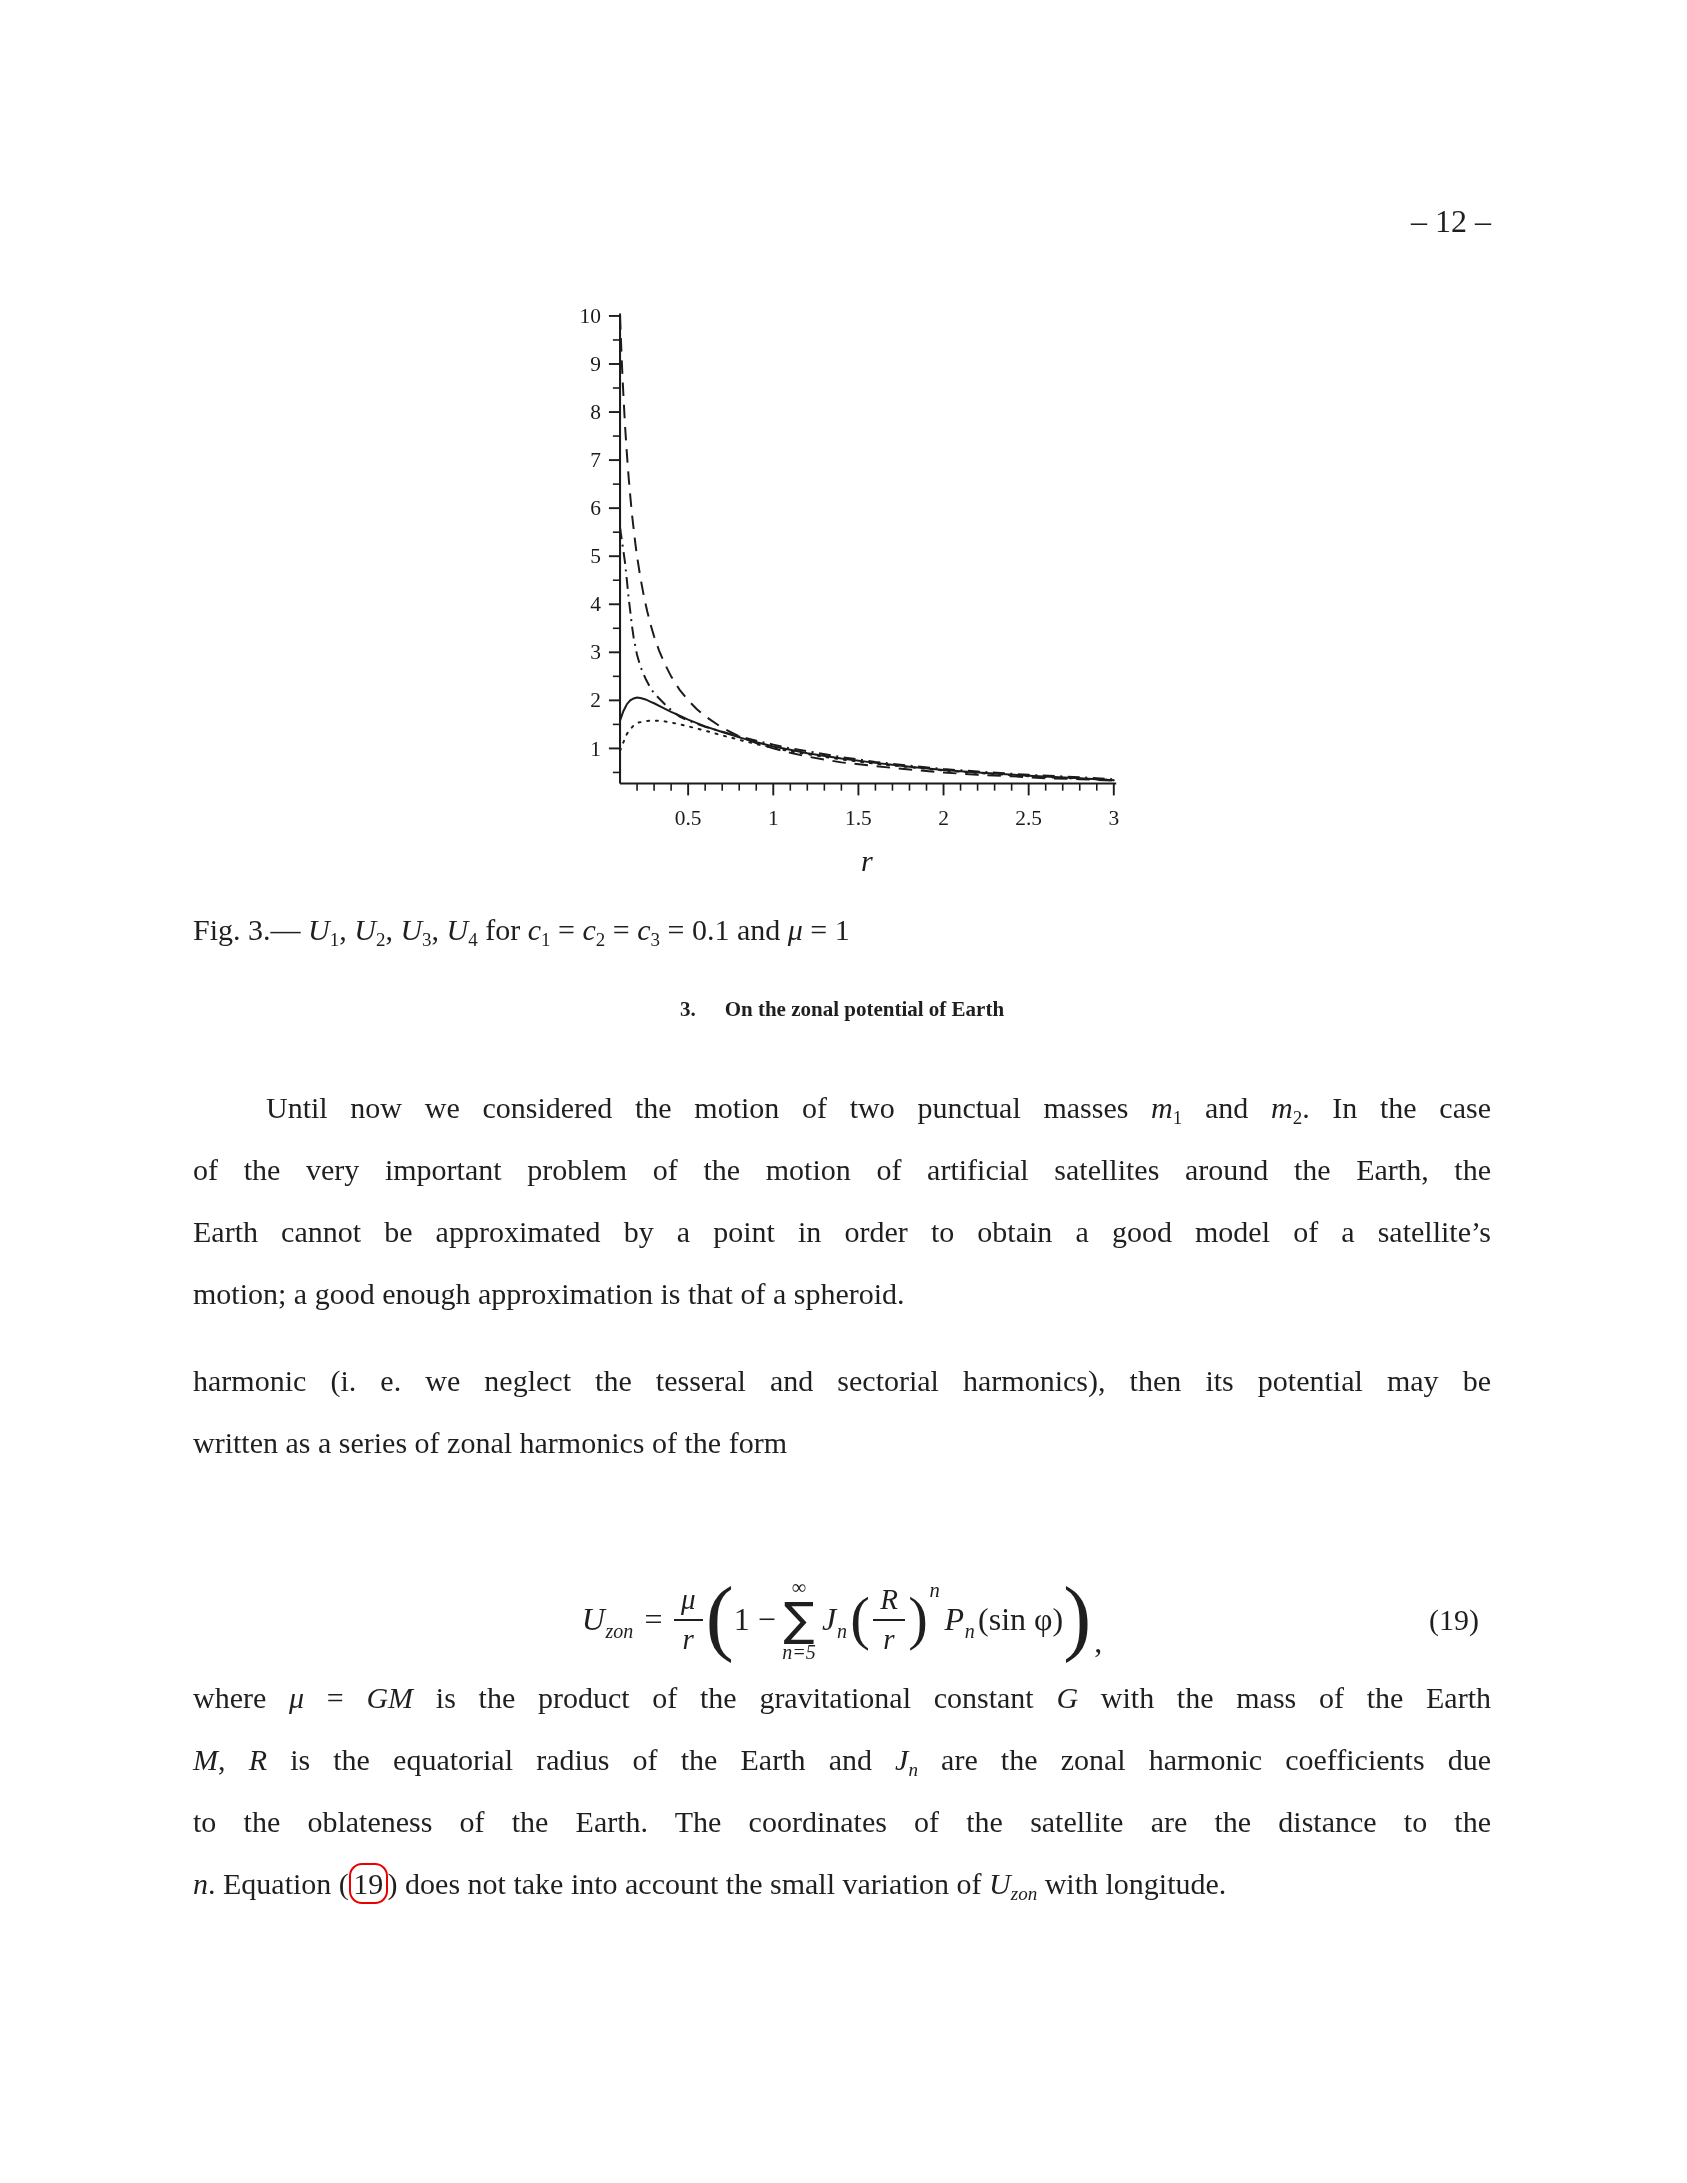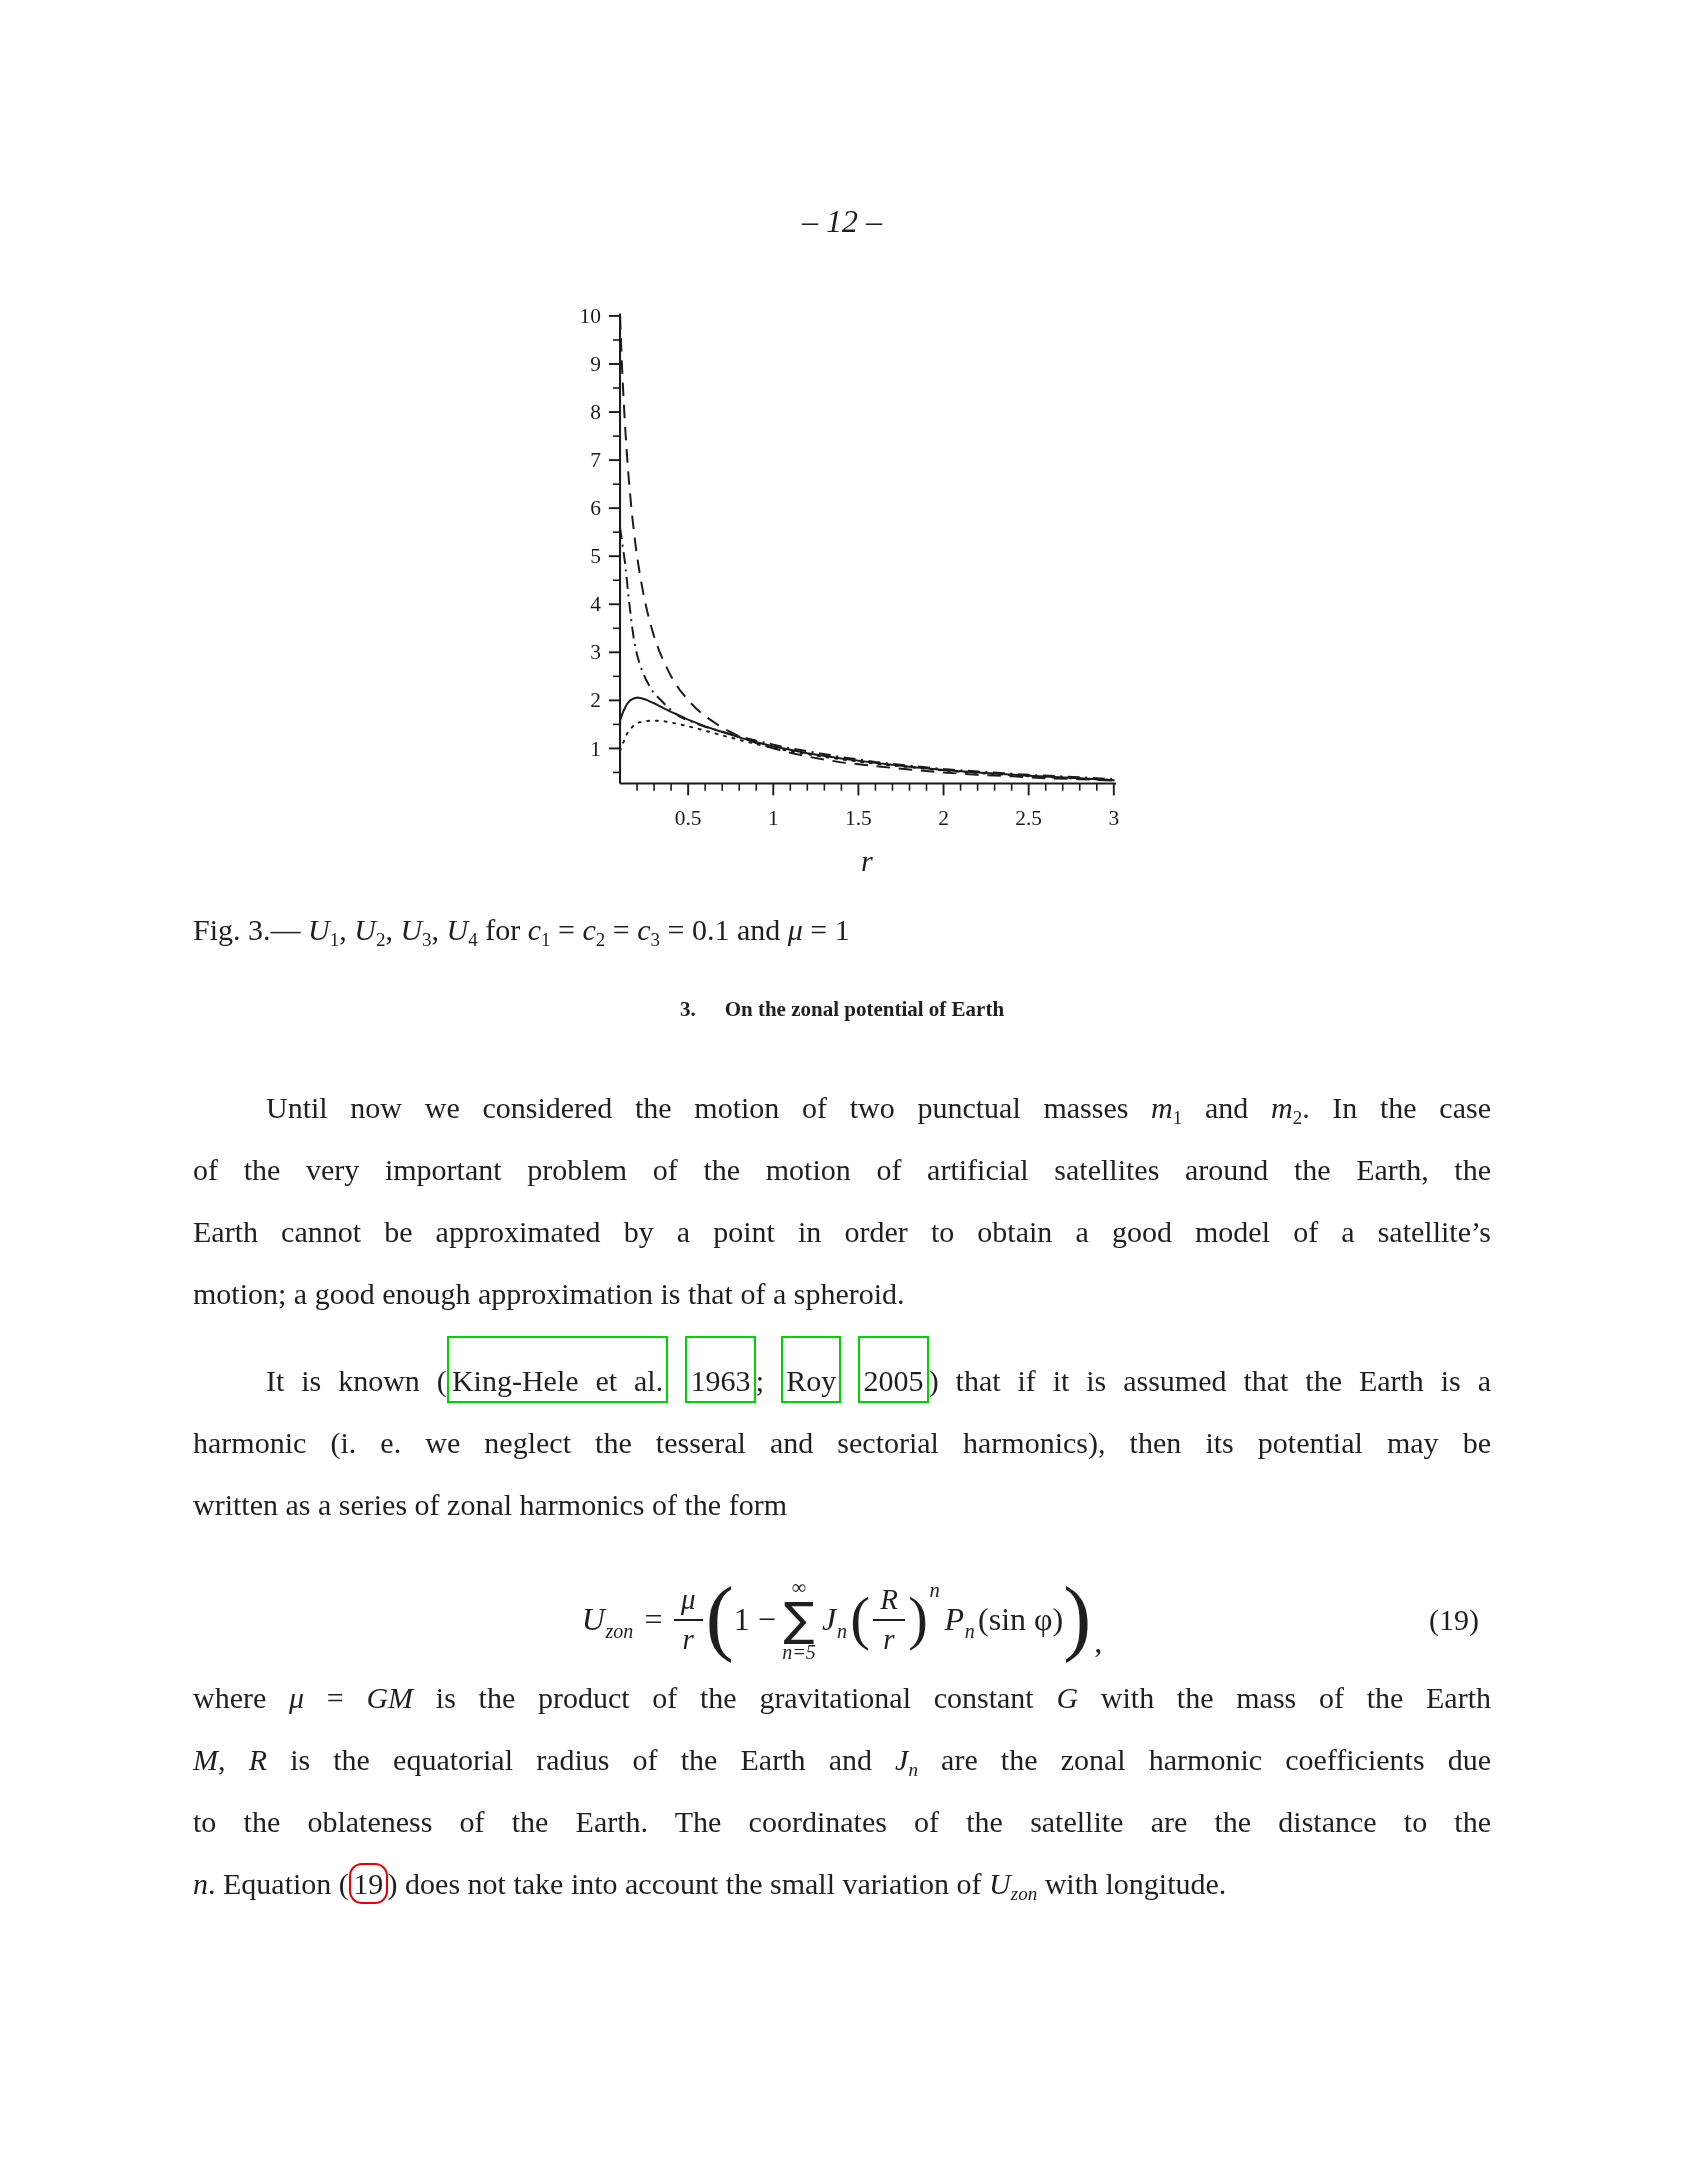--- a/index.html
+++ b/index.html
@@ -1,20 +1,20 @@
 <!DOCTYPE html>
 <html style="font-size:12.7px"><head>
 <meta charset="utf-8">
 <title>Paper page 12</title>
 <style>
   html,body{margin:0;padding:0;background:#ffffff;}
   body{width:1687px;height:2183px;position:relative;font-family:"Liberation Serif","DejaVu Serif",serif;color:#1f1f1f;}
   #page{position:absolute;inset:0;background:#ffffff;}
   .col{position:absolute;left:193px;width:1298px;}
-  .pagenum{top:203px;text-align:center;font-size:32px;font-style:italic;}
+  .pagenum{top:203px;text-align:right;font-size:32px;}
   #figplot{position:absolute;left:0;top:0;width:1687px;height:2183px;}
   .caption{top:910px;font-size:30px;line-height:40px;font-family:Liberation Serif, serif;}
   .heading{top:997px;text-align:center;font-weight:bold;font-size:21px;}
   .hgap{display:inline-block;width:29px;}
   .para{font-size:30px;}
   #p1{top:1077px;}
   #p2{top:1350px;}
   #p3{top:1667px;}
   .jline{height:62px;line-height:62px;text-align:justify;text-align-last:justify;}
   .jline.lastline{text-align-last:left;}
@@ -131,21 +131,20 @@
   </div>
 
   <div class="col para" id="p1">
       <div class="jline indent">Until now we considered the motion of two punctual masses <span class="it">m</span><span class="sub">1</span> and <span class="it">m</span><span class="sub">2</span>. In the case</div>
       <div class="jline">of the very important problem of the motion of artificial satellites around the Earth, the</div>
       <div class="jline">Earth cannot be approximated by a point in order to obtain a good model of a satellite’s</div>
       <div class="jline lastline">motion; a good enough approximation is that of a spheroid.</div>
     </div>
 
   <div class="col para" id="p2">
-      <div class="jline indent">It is known (<span class="lbox green">King-Hele et al.</span> <span class="lbox green">1963</span>; <span class="lbox green">Roy</span> <span class="lbox green">2005</span>) that if it is assumed that the Earth is a</div>
       <div class="jline">harmonic (i. e. we neglect the tesseral and sectorial harmonics), then its potential may be</div>
       <div class="jline lastline">written as a series of zonal harmonics of the form</div>
     </div>
 
   <div class="col equation">
     <span class="mvar">U</span>
       <span class="msub">zon</span>
     <span class="mrel">=</span>
     <span class="frac">
         <span class="num mvar">μ</span>

